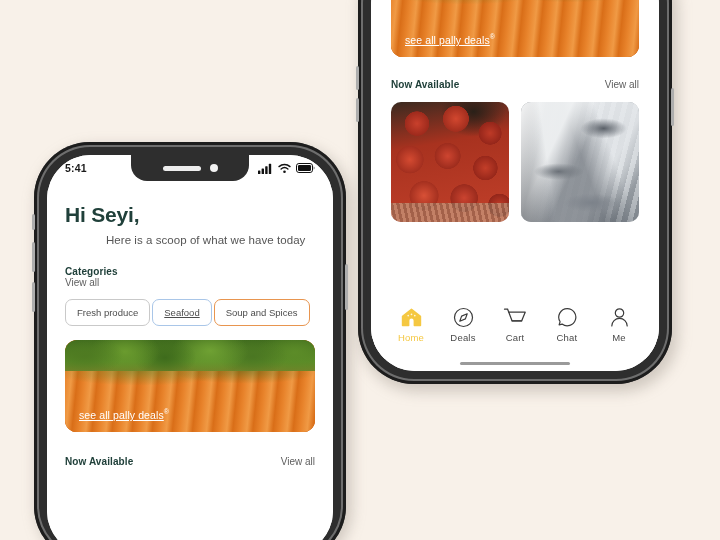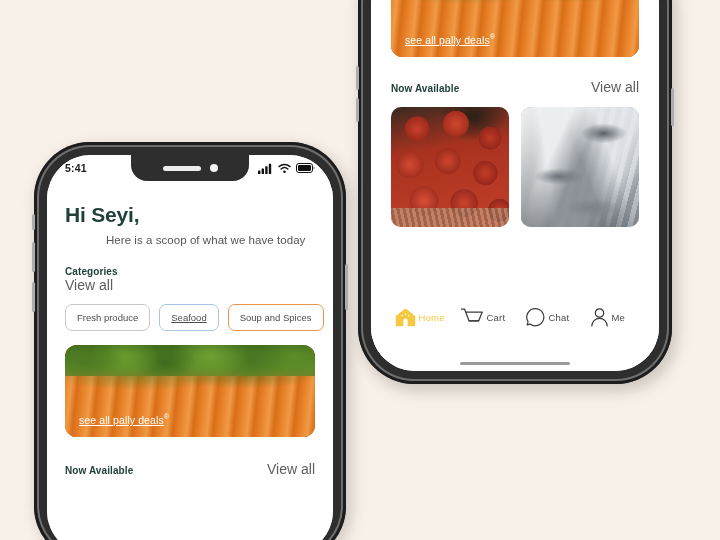--- a/index.html
+++ b/index.html
@@ -83,38 +83,38 @@
     text-underline-offset:2px;
     white-space:nowrap;
   }
   .banner-link sup { font-size:7px; text-decoration:none; display:inline-block; vertical-align:super; }
 
   .sec-head {
     display:flex; align-items:baseline; justify-content:space-between;
     margin:22px 0 12px;
   }
   .sec-title { font-size:10px; font-weight:700; color:#20403A; letter-spacing:.1px; }
-  .sec-link  { font-size:14px; color:#5E5E5E;text-align:right; }
+  .sec-link  { font-size:10px; color:#5E5E5E;text-align:right; }
 
   .tiles { display:flex; gap:12px; }
   .tile {
     flex:1; height:120px;
     border-radius:10px;
     overflow:hidden; position:relative;
     background:#ddd;
   }
 
   
   .tabbar {
     height:58px;
     display:flex; align-items:flex-start; justify-content:space-around;
     padding:6px 14px 0;
     background:#fff;
   }
-  .tab { display:flex; align-items:center; gap:3px; width:46px; }
+  .tab { display:flex; flex-direction:column; align-items:center; gap:3px; width:46px; }
   .tab-ico { height:22px; display:flex; align-items:center; justify-content:center; }
   .tab-lbl { font-size:9.5px; color:#4A4A4A; letter-spacing:.2px; }
   .tab.active .tab-lbl { color:#F5C842; }
 
   .home-indicator {
     width:110px; height:3.5px; border-radius:2px;
     background:#9A9A9A;
     margin:3px auto 6px;
   }
 
@@ -148,21 +148,21 @@
     padding:0 18px;
   }
   .sb-time { font-size:10.5px; font-weight:600; color:#1A1A1A; letter-spacing:.2px; }
   .sb-icons { display:flex; align-items:center; gap:5px; }
 
   .front-content { padding:0 18px; }
 
   .greeting { font-size:21px; font-weight:700; color:#20403A; letter-spacing:-.2px; margin-top:22px; }
   .subgreeting { font-size:11.5px; color:#555; margin-top:7px; letter-spacing:.05px;margin-left:41px; }
 
-  .pills { display:flex; gap:9px; }
+  .pills { display:flex; gap:2px; }
   .pill {
     border-radius:7px;
     padding:7px 11px;
     font-size:9.5px;
     color:#4C4C4C;
     background:#fff;
     white-space:nowrap;
     border:1px solid #C9C9C9;
   }
 
@@ -294,20 +294,29 @@
                 <path d="M10.5 1.4 1.6 8.4v9.1h6.0v-5.0a2.9 2.9 0 0 1 5.8 0v5.0h6.0V8.4z" fill="#F5C842"></path>
                 <path d="M10.5 1.4 1.6 8.4v9.1h6.0v-5.0a2.9 2.9 0 0 1 5.8 0v5.0h6.0V8.4z" fill="none" stroke="#F5C842" stroke-width="1.6" stroke-linejoin="round"></path>
                 <circle cx="7.2" cy="7.6" r=".85" fill="#FFFFFF" opacity=".85"></circle>
                 <circle cx="10.5" cy="6.3" r=".85" fill="#FFFFFF" opacity=".85"></circle>
                 <circle cx="13.8" cy="7.6" r=".85" fill="#FFFFFF" opacity=".85"></circle>
               </svg>
             </div>
             <div class="tab-lbl">Home</div>
           </div>
 
+          <div class="tab">
+            <div class="tab-ico">
+              <svg width="21" height="21" viewBox="0 0 21 21">
+                <circle cx="10.5" cy="10.5" r="9" fill="none" stroke="#3C3C3C" stroke-width="1.2"></circle>
+                <path d="M14.2 6.8 8.6 9.1 6.8 14.2 12.4 11.9z" fill="none" stroke="#3C3C3C" stroke-width="1.2" stroke-linejoin="round"></path>
+              </svg>
+            </div>
+            <div class="tab-lbl">Deals</div>
+          </div>
 
           <div class="tab">
             <div class="tab-ico">
               <svg width="24" height="21" viewBox="0 0 24 21">
                 <path d="M1.5 2.2h3.1l1.2 3.0" fill="none" stroke="#3C3C3C" stroke-width="1.25" stroke-linecap="round"></path>
                 <path d="M5.8 5.2h16.4l-3.5 8.6H9.0z" fill="none" stroke="#3C3C3C" stroke-width="1.25" stroke-linejoin="round"></path>
                 <path d="M9.0 13.8h9.7" fill="none" stroke="#3C3C3C" stroke-width="1.25" stroke-linecap="round"></path>
               </svg>
             </div>
             <div class="tab-lbl">Cart</div>

